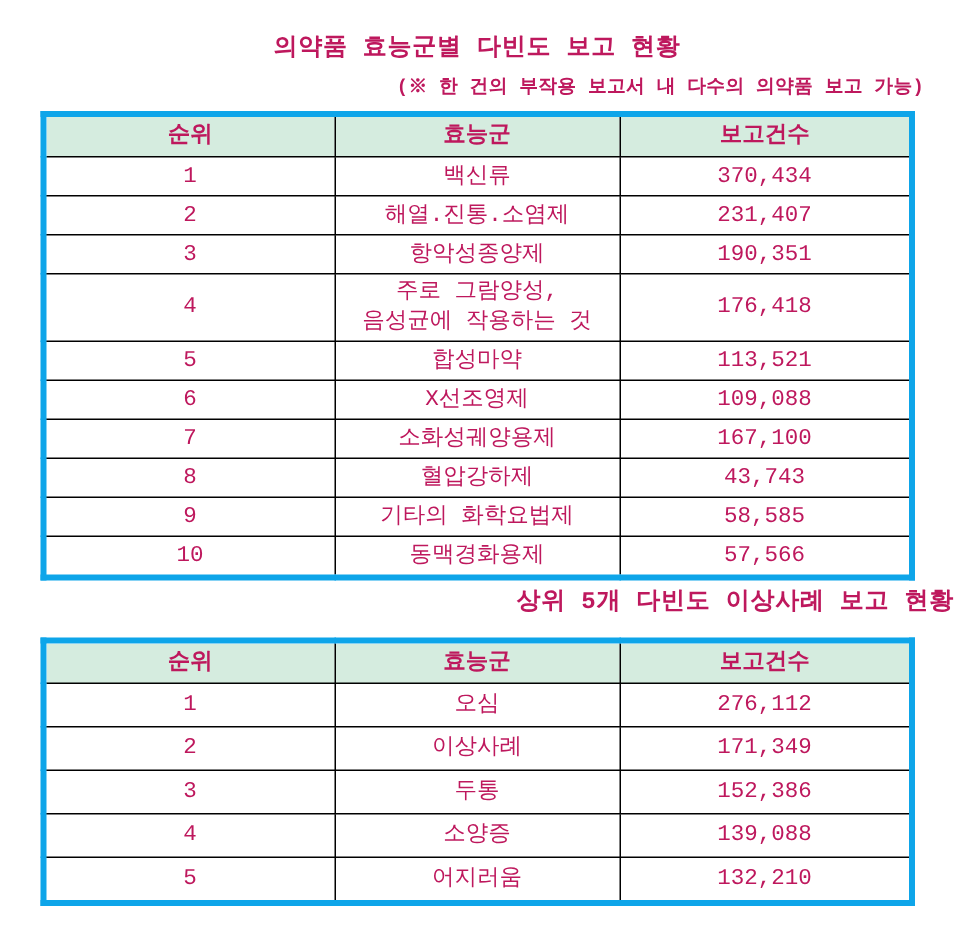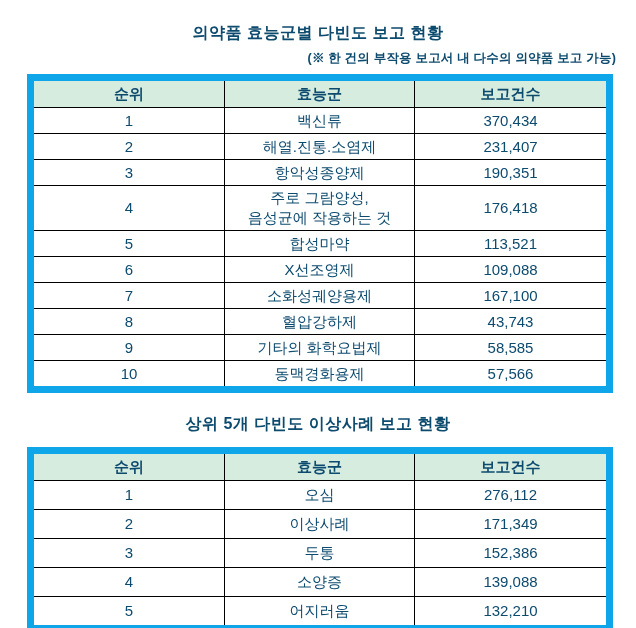--- a/index.html
+++ b/index.html
@@ -5,22 +5,22 @@
   html, body {
     margin: 0;
     padding: 0;
     background: #ffffff;
   }
   .doc {
     position: relative;
     width: 636px;
     height: 628px;
     background: #ffffff;
-    color: #0c4a6e;
-    font-family: Liberation Sans, sans-serif;
+    color: #be185d;
+    font-family: Liberation Mono, monospace;
     overflow: hidden;
   }
   .section-title {
     margin-top: 23px;
     font-size: 16px;
     font-weight: bold;
     text-align: center;
     letter-spacing: 0.5px;
     line-height: 19px;
   }
@@ -32,21 +32,21 @@
     font-weight: bold;
     text-align: right;
     letter-spacing: 0.2px;
     line-height: 15px;
   }
   table.report-table {
     border-collapse: collapse;
     table-layout: fixed;
     margin-left: 27px;
     width: 583px;
-    border: 7px solid #0ea5e9;
+    border: 4px solid #0ea5e9;
   }
   table.report-table th,
   table.report-table td {
     border: 1px solid #000000;
     text-align: center;
     vertical-align: middle;
     font-size: 15px;
     line-height: 20px;
     padding: 2px 4px;
     overflow: hidden;
@@ -57,22 +57,23 @@
     height: 22px;
   }
   table.report-table td {
     font-weight: normal;
     height: 21px;
   }
   table.t2 td {
     height: 24px;
   }
   .title2 {
-    margin-top: 21px;
+    margin-top: 5px;
     margin-bottom: 14px;
+    text-align: right;
   }
 </style>
 </head>
 <body>
 
 <div class="doc">
 
   <div class="section-title">의약품 효능군별 다빈도 보고 현황</div>
 
   <div class="note">(※ 한 건의 부작용 보고서 내 다수의 의약품 보고 가능)</div>

